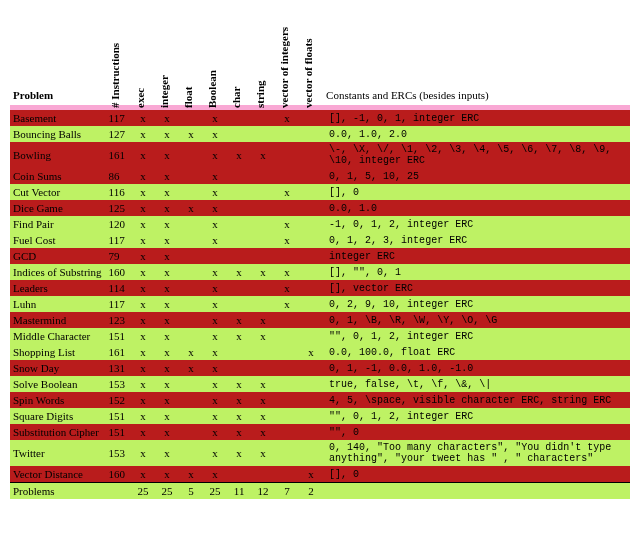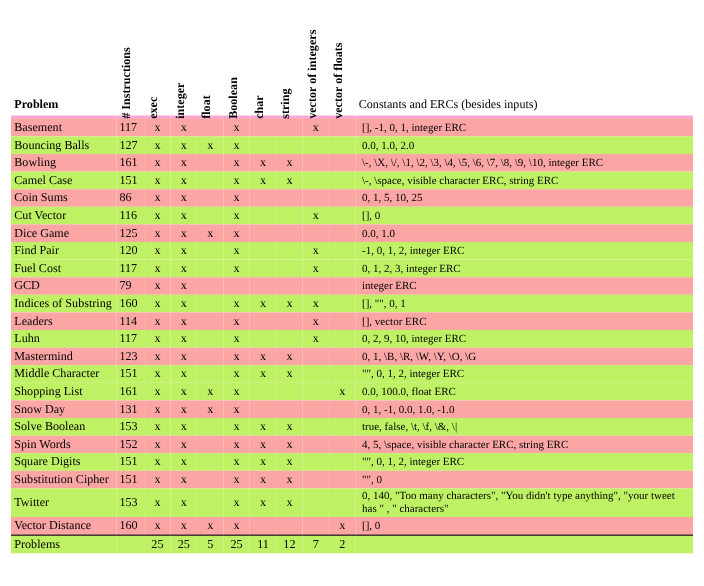--- a/index.html
+++ b/index.html
@@ -34,45 +34,45 @@
     vertical-align: bottom;
     font-weight: bold;
     padding-bottom: 4px;
   }
   th.constants-header {
     vertical-align: bottom;
     font-weight: normal;
     padding-bottom: 4px;
   }
   thead tr {
-    border-bottom: 3px solid #f9a8d4;
+    border-bottom: 5px solid #f9a8d4;
   }
   tbody tr.odd {
-    background: #fca5a5;
+    background: #b91c1c;
   }
   tbody tr.even {
     background: #bef264;
   }
   tbody tr.sep {
     border-top: 1px solid #000;
   }
   td.num {
     text-align: left;
     padding-right: 6px;
   }
   td.mark {
     text-align: center;
     width: 18px;
   }
   td.name {
     white-space: nowrap;
     padding-right: 4px;
   }
   td.constants {
-    font-family: Liberation Serif, serif;
+    font-family: Liberation Mono, monospace;
     font-size: 10px;
     white-space: normal;
     padding-left: 6px;
   }
 </style>
 </head>
 <body>
 
 <table>
 <thead>
@@ -140,33 +140,20 @@
         <td class="num">161</td>
         <td class="mark">x</td>
         <td class="mark">x</td>
         <td class="mark"></td>
         <td class="mark">x</td>
         <td class="mark">x</td>
         <td class="mark">x</td>
         <td class="mark"></td>
         <td class="mark"></td>
         <td class="constants">\-, \X, \/, \1, \2, \3, \4, \5, \6, \7, \8, \9, \10, integer ERC</td>
-      </tr>
-      <tr class="even">
-        <td class="name">Camel Case</td>
-        <td class="num">151</td>
-        <td class="mark">x</td>
-        <td class="mark">x</td>
-        <td class="mark"></td>
-        <td class="mark">x</td>
-        <td class="mark">x</td>
-        <td class="mark">x</td>
-        <td class="mark"></td>
-        <td class="mark"></td>
-        <td class="constants">\-, \space, visible character ERC, string ERC</td>
       </tr>
       <tr class="odd">
         <td class="name">Coin Sums</td>
         <td class="num">86</td>
         <td class="mark">x</td>
         <td class="mark">x</td>
         <td class="mark"></td>
         <td class="mark">x</td>
         <td class="mark"></td>
         <td class="mark"></td>

